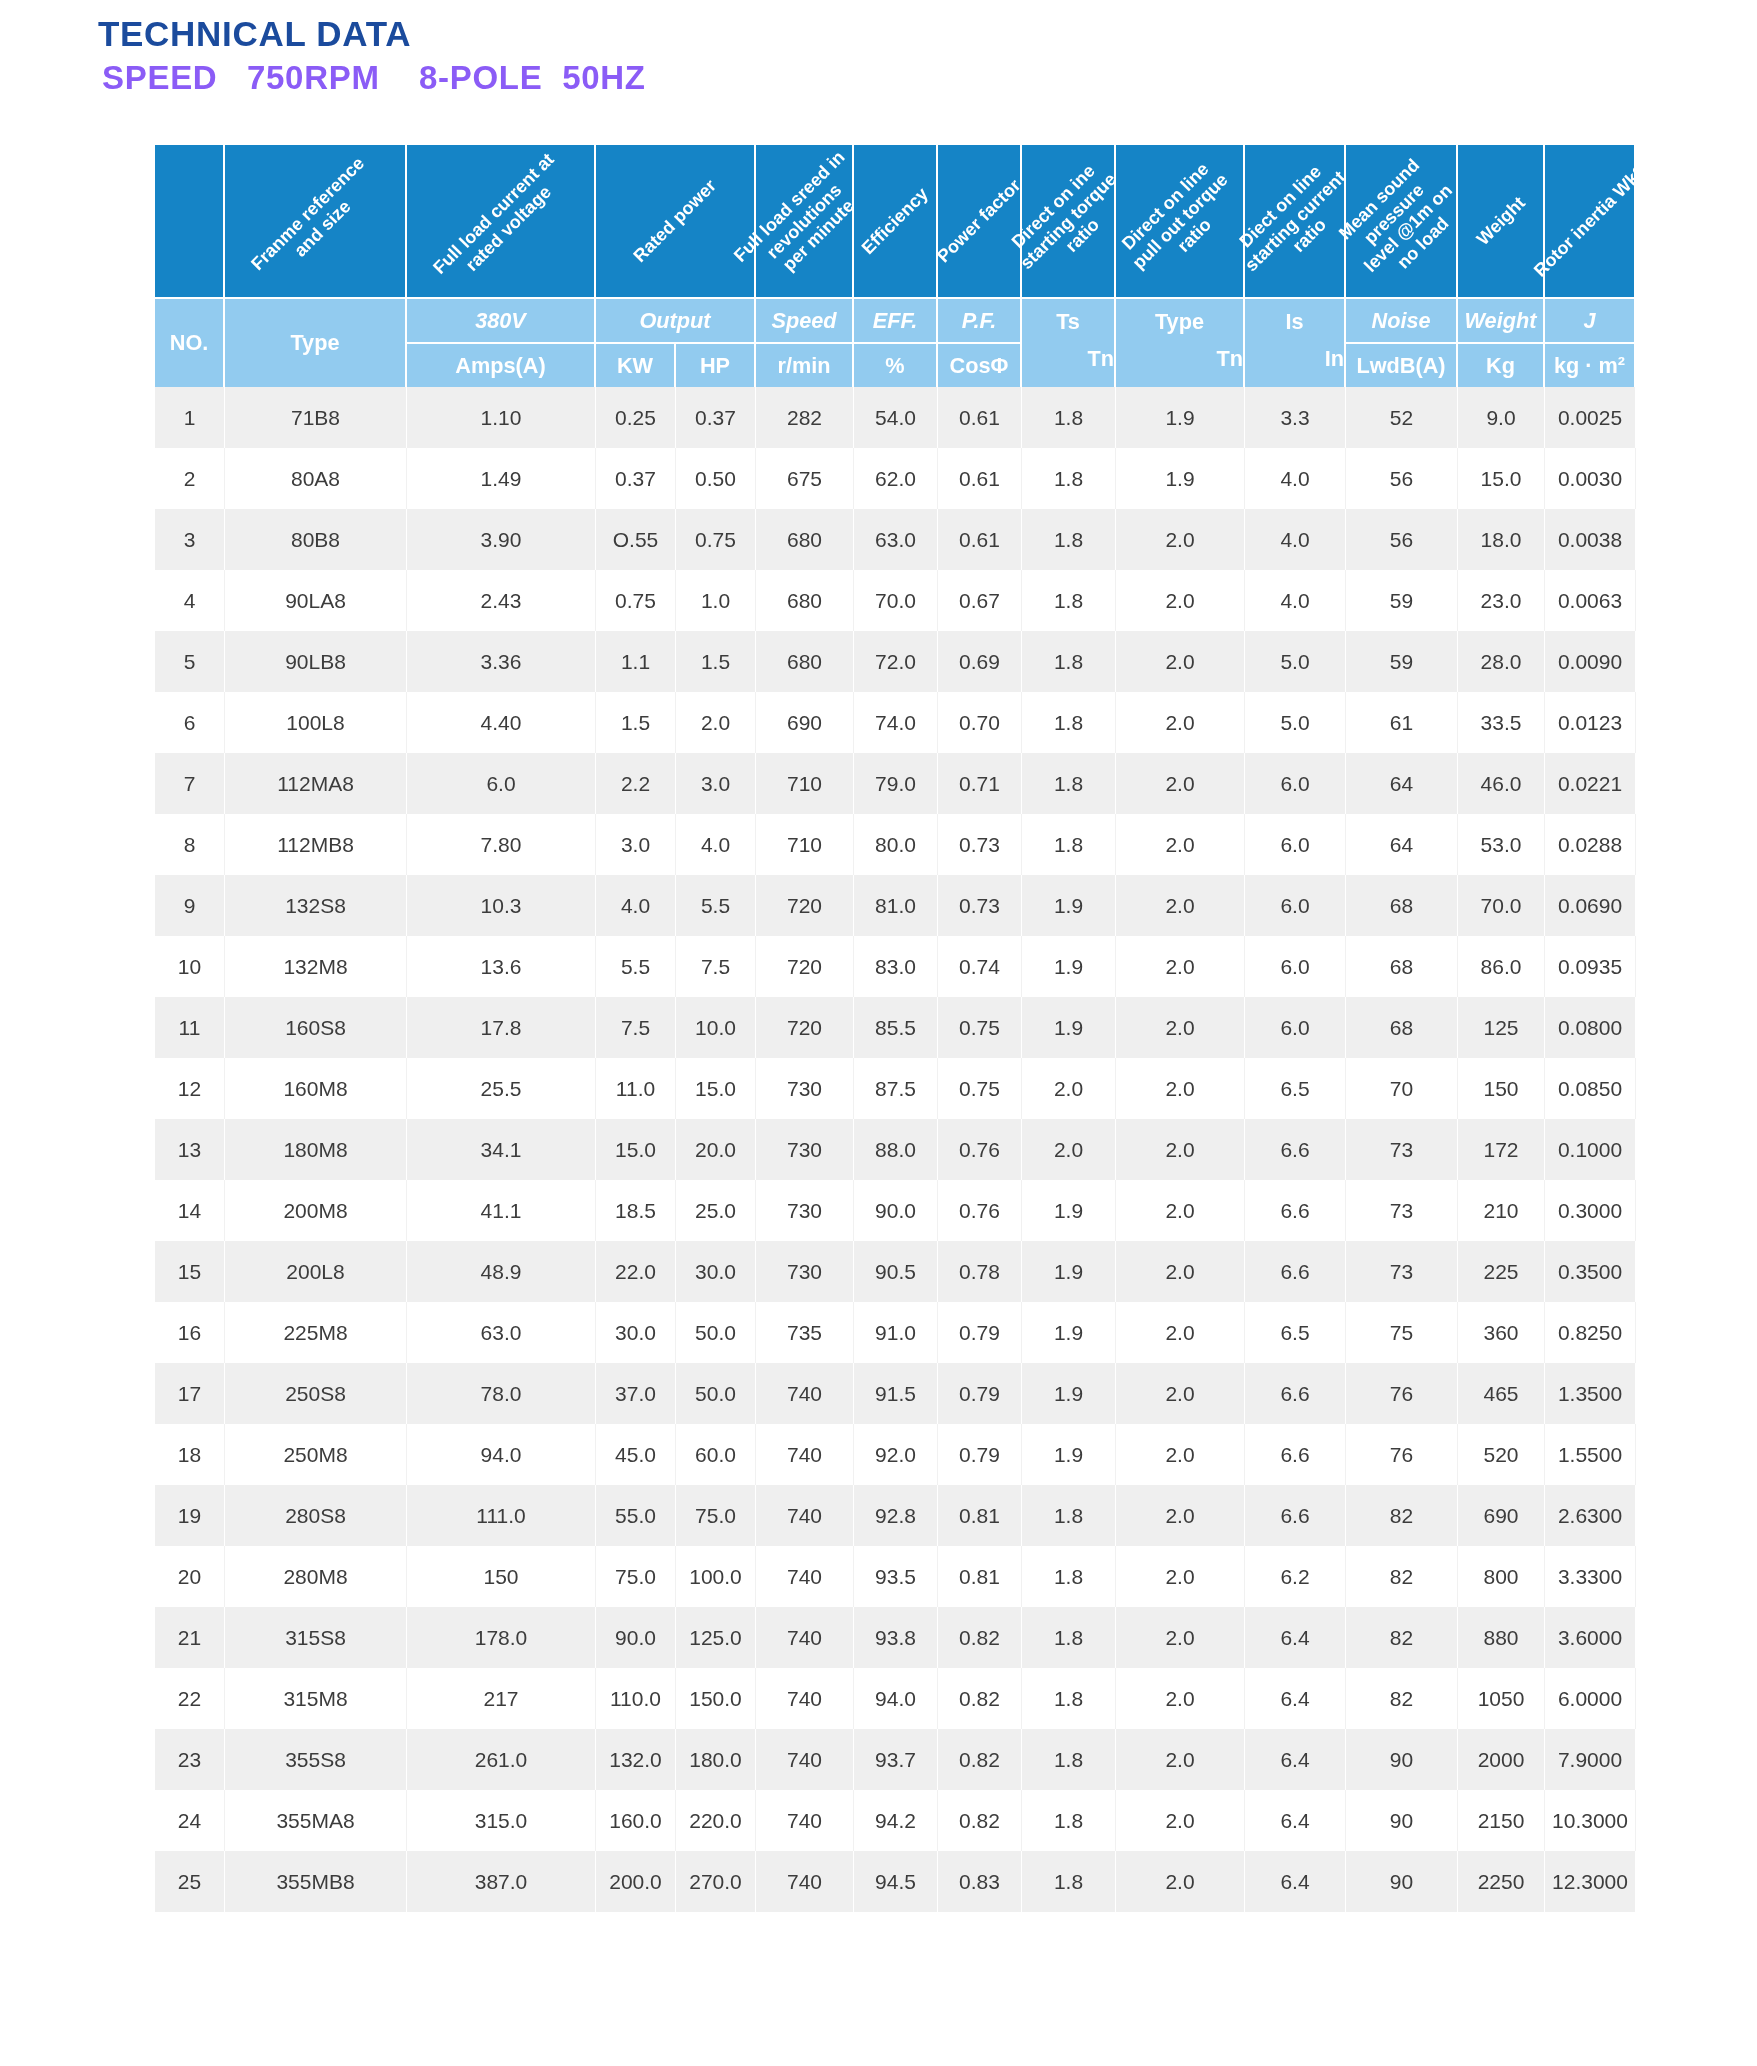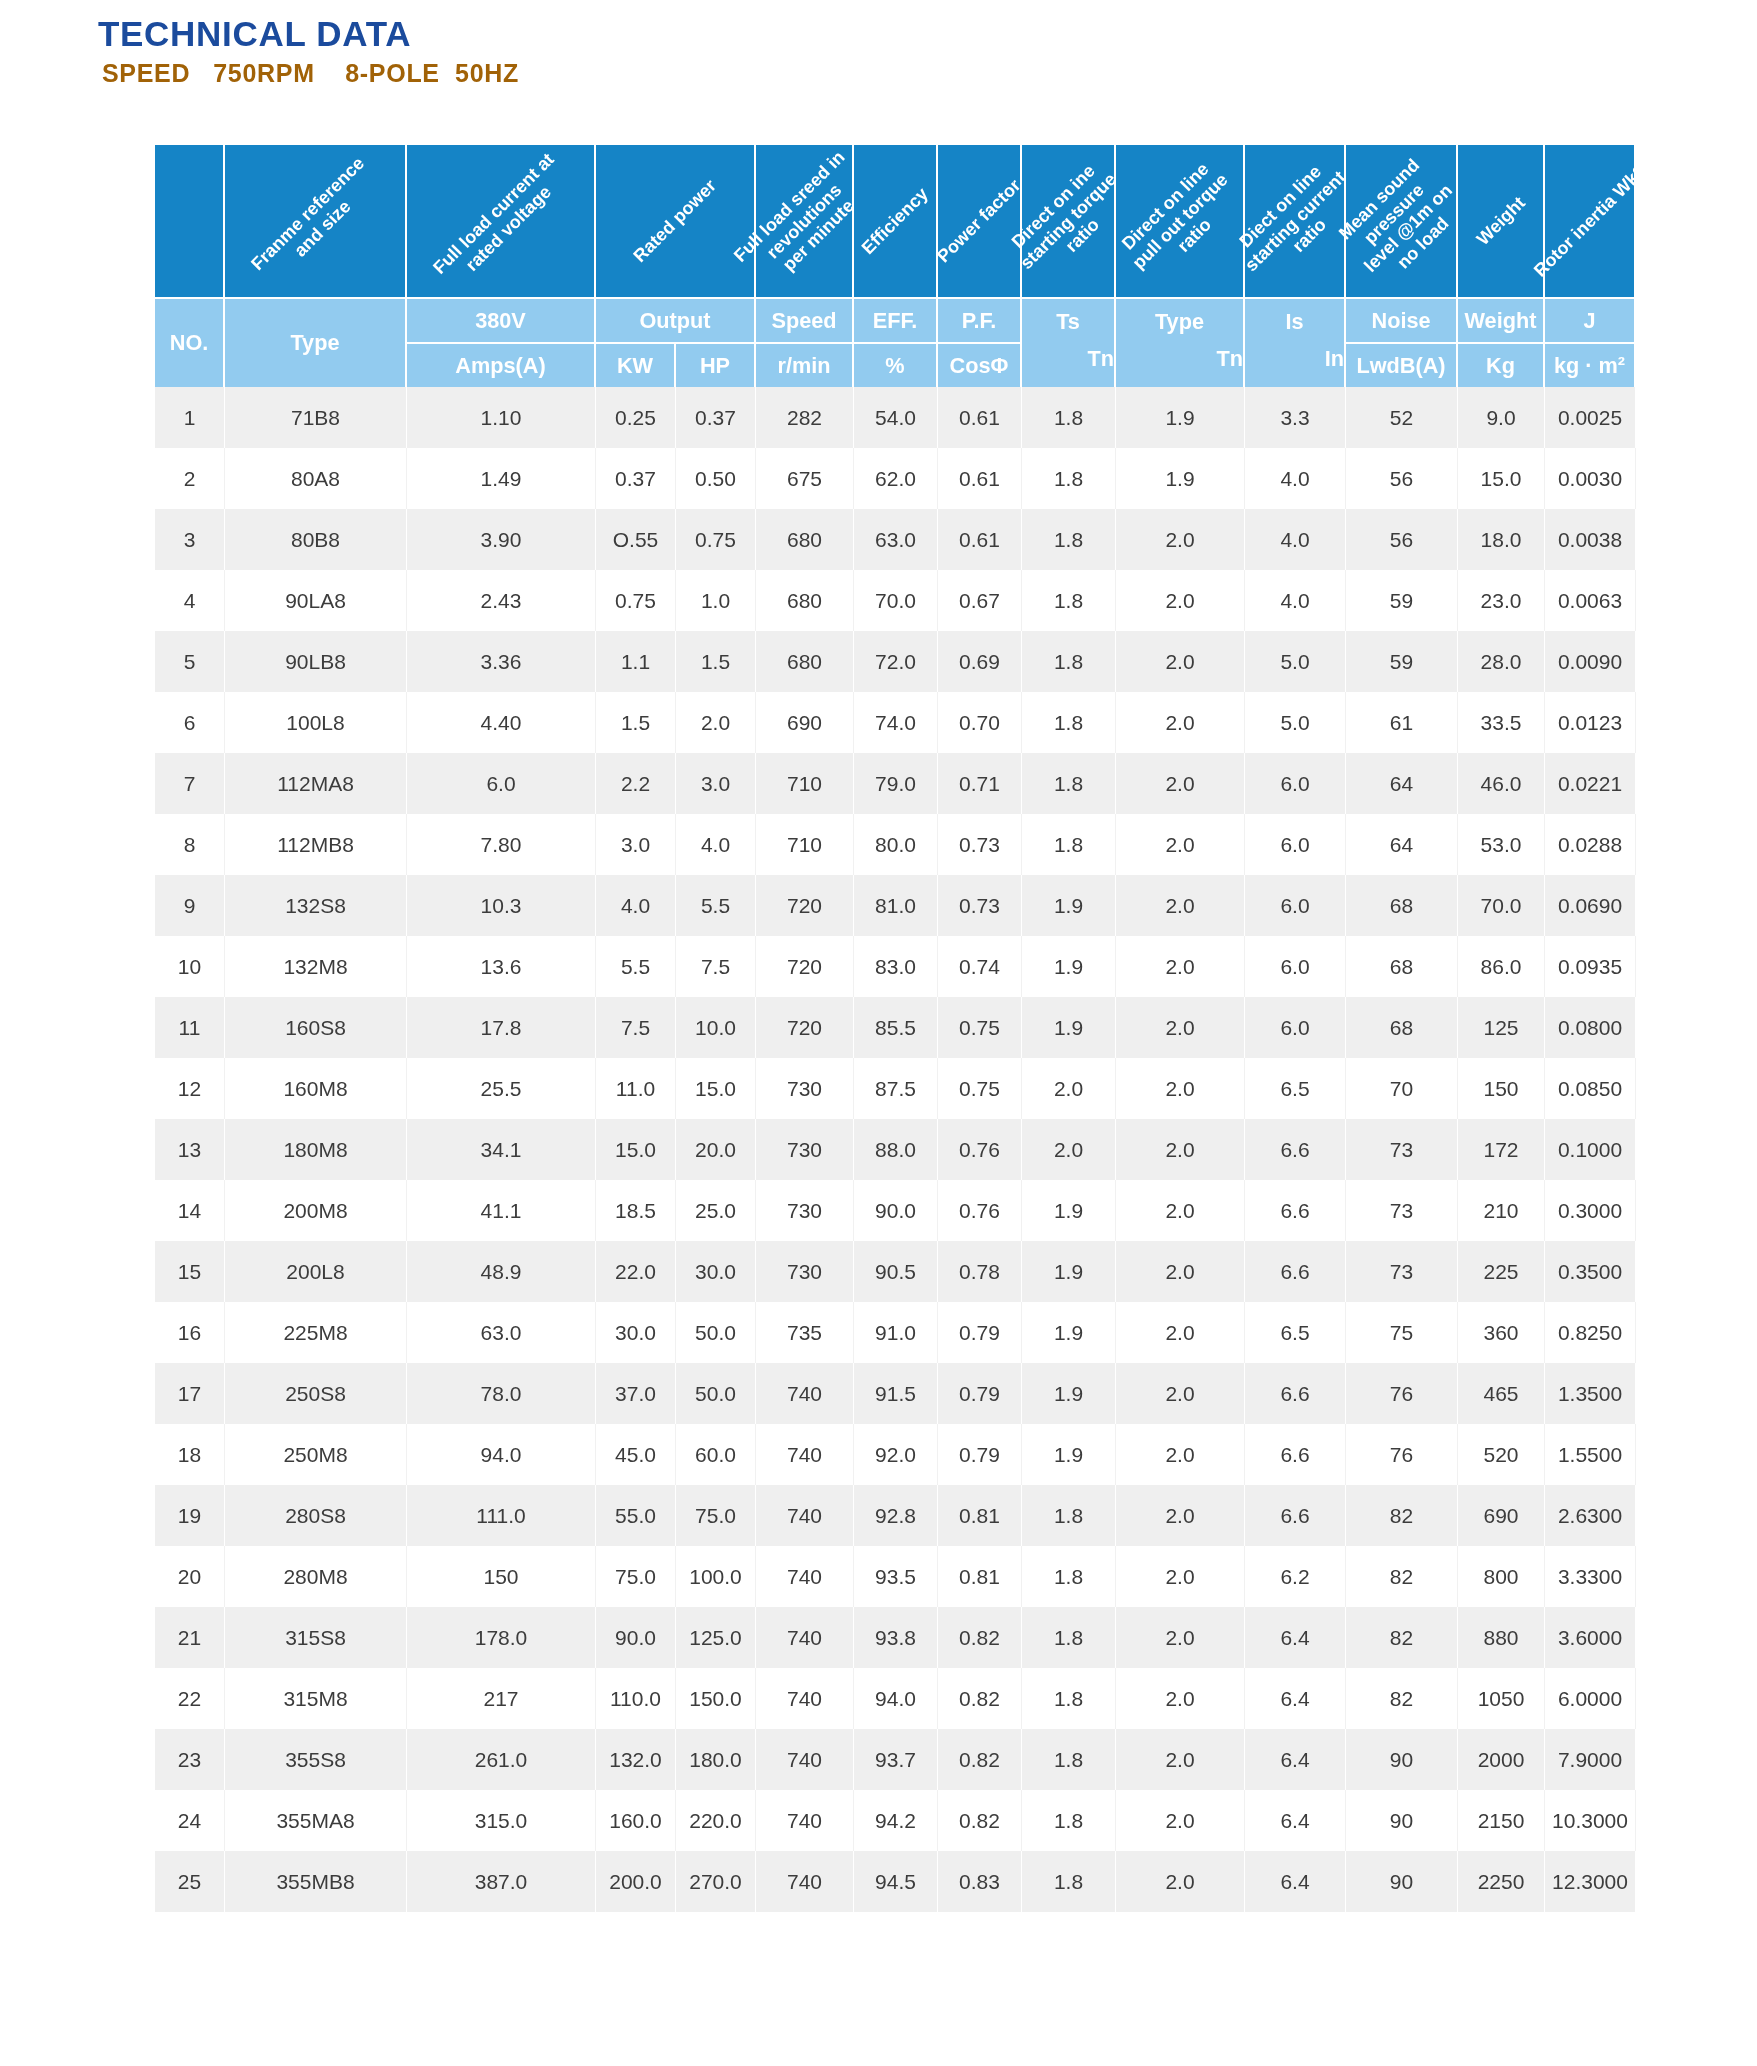--- a/index.html
+++ b/index.html
@@ -1,35 +1,35 @@
 <!DOCTYPE html>
 <html style="font-size:11.2px"><head>
 <meta charset="utf-8">
 <style>
   html,body{margin:0;padding:0;background:#ffffff;}
   .page{position:relative;width:1757px;height:2066px;background:#ffffff;
         font-family:"Liberation Sans","DejaVu Sans",sans-serif;margin-left:32px;}
   .title{position:absolute;left:66px;top:14px;font-size:35px;font-weight:800;
          color:#1B4B9D;letter-spacing:0.7px;}
-  .subtitle{position:absolute;left:70px;top:59px;font-size:25px;font-weight:700;
-            color:#a16207;white-space:pre;letter-spacing:0.7px;}
+  .subtitle{position:absolute;left:70px;top:59px;font-size:33px;font-weight:700;
+            color:#8b5cf6;white-space:pre;letter-spacing:0.7px;}
   table.tech{position:absolute;left:123px;top:145px;width:1481px;
              border-collapse:separate;border-spacing:0;table-layout:fixed;}
   
   th.hd{background:#1584C6;border-right:2.1px solid #fff;border-bottom:2.1px solid #fff;
         height:152px;position:relative;padding:0;overflow:visible;}
   th.hd .diag{position:absolute;left:50%;top:50%;width:231px;
               transform:translate(-50%,-50%) rotate(-45deg);
               color:#fff;font-size:18px;font-weight:700;line-height:1.14;
               text-align:center;white-space:pre-line;}
   
   th.sh{background:#92CBEF;border-right:2.1px solid #fff;color:#fff;
         font-size:21.7px;font-weight:700;padding:0;height:43px;text-align:center;
         vertical-align:middle;}
-  th.sh.hline{border-bottom:2.1px solid #fff;}
+  th.sh.hline{border-bottom:2.1px solid #fff;font-style:italic;}
   th.sh.stack{vertical-align:top;}
   th.sh.stack .top{display:block;padding-top:4px;height:38px;line-height:38px;}
   th.sh.stack .bot{display:block;height:41px;line-height:35px;text-align:right;}
   
   tbody td{height:61px;text-align:center;vertical-align:middle;
            font-size:21px;color:#3C3C3C;padding:0;}
   tbody tr.odd td{background:#EFEFEF;border-right:1.4px solid #ffffff;}
   tbody tr.even td{background:#ffffff;border-right:1.4px solid #F1F1F1;}
 </style>
 </head>

